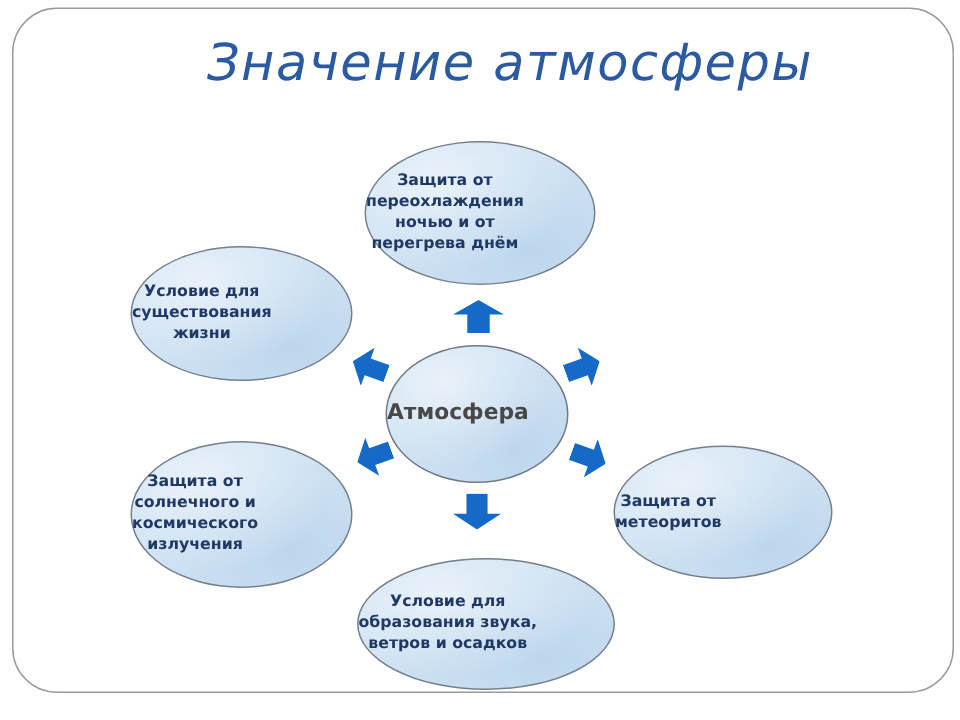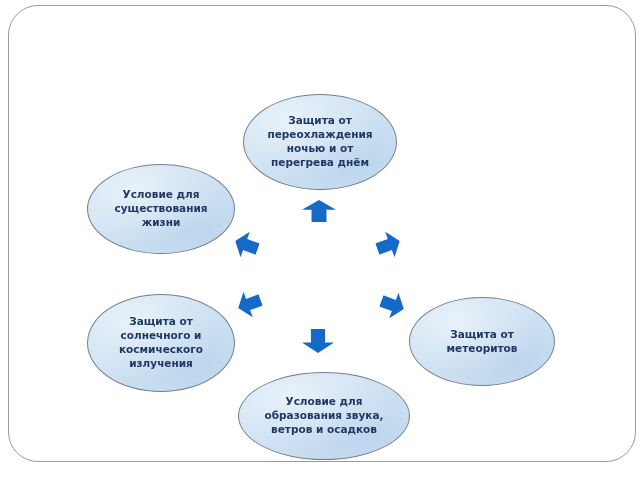--- a/index.html
+++ b/index.html
@@ -30,21 +30,20 @@
   .node {
     position: absolute;
     border-radius: 50%;
     border: 1px solid #76808c;
     background:
       radial-gradient(ellipse at 32% 28%, rgba(255,255,255,0.55), rgba(255,255,255,0) 62%),
       radial-gradient(ellipse at 72% 75%, rgba(166,199,229,0.45), rgba(166,199,229,0) 65%),
       #cfe2f3;
     display: flex;
     align-items: center;
-    justify-content: center;
     text-align: center;
     color: #1f3864;
     font-weight: bold;
     font-size: 10.5px;
     line-height: 1.32;
     white-space: pre-line;
   }
   .node-top          { left: 243px; top:  94px; width: 152px; height: 94px; }
   .node-top-left     { left:  87px; top: 164px; width: 146px; height: 88px; }
   .node-top-right    { left: 402px; top: 163px; width: 150px; height: 92px; }
@@ -69,20 +68,21 @@
   .arrow-down-left  { left: 236px; top: 292px; width: 27px; height: 24px; transform: rotate(-110deg); }
   .arrow-down-right { left: 379px; top: 293px; width: 27px; height: 24px; transform: rotate(110deg); }
 </style>
 </head>
 <body>
 
 <div id="stage">
 
   <div class="slide-frame"></div>
 
+  <div class="slide-title">Значение атмосферы</div>
 
   <div class="node node-top">
     <span>Защита от
 переохлаждения
 ночью и от
 перегрева днём</span>
   </div>
 
   <div class="node node-top-left">
     <span>Условие для
@@ -102,20 +102,23 @@
     <span>Защита от
 метеоритов</span>
   </div>
 
   <div class="node node-bottom">
     <span>Условие для
 образования звука,
 ветров и осадков</span>
   </div>
 
+  <div class="node node-center">
+    <span>Атмосфера</span>
+  </div>
 
   <div class="block-arrow arrow-up"></div>
   <div class="block-arrow arrow-up-left"></div>
   <div class="block-arrow arrow-up-right"></div>
   <div class="block-arrow arrow-down-left"></div>
   <div class="block-arrow arrow-down-right"></div>
   <div class="block-arrow arrow-down"></div>
 
 </div>
 

